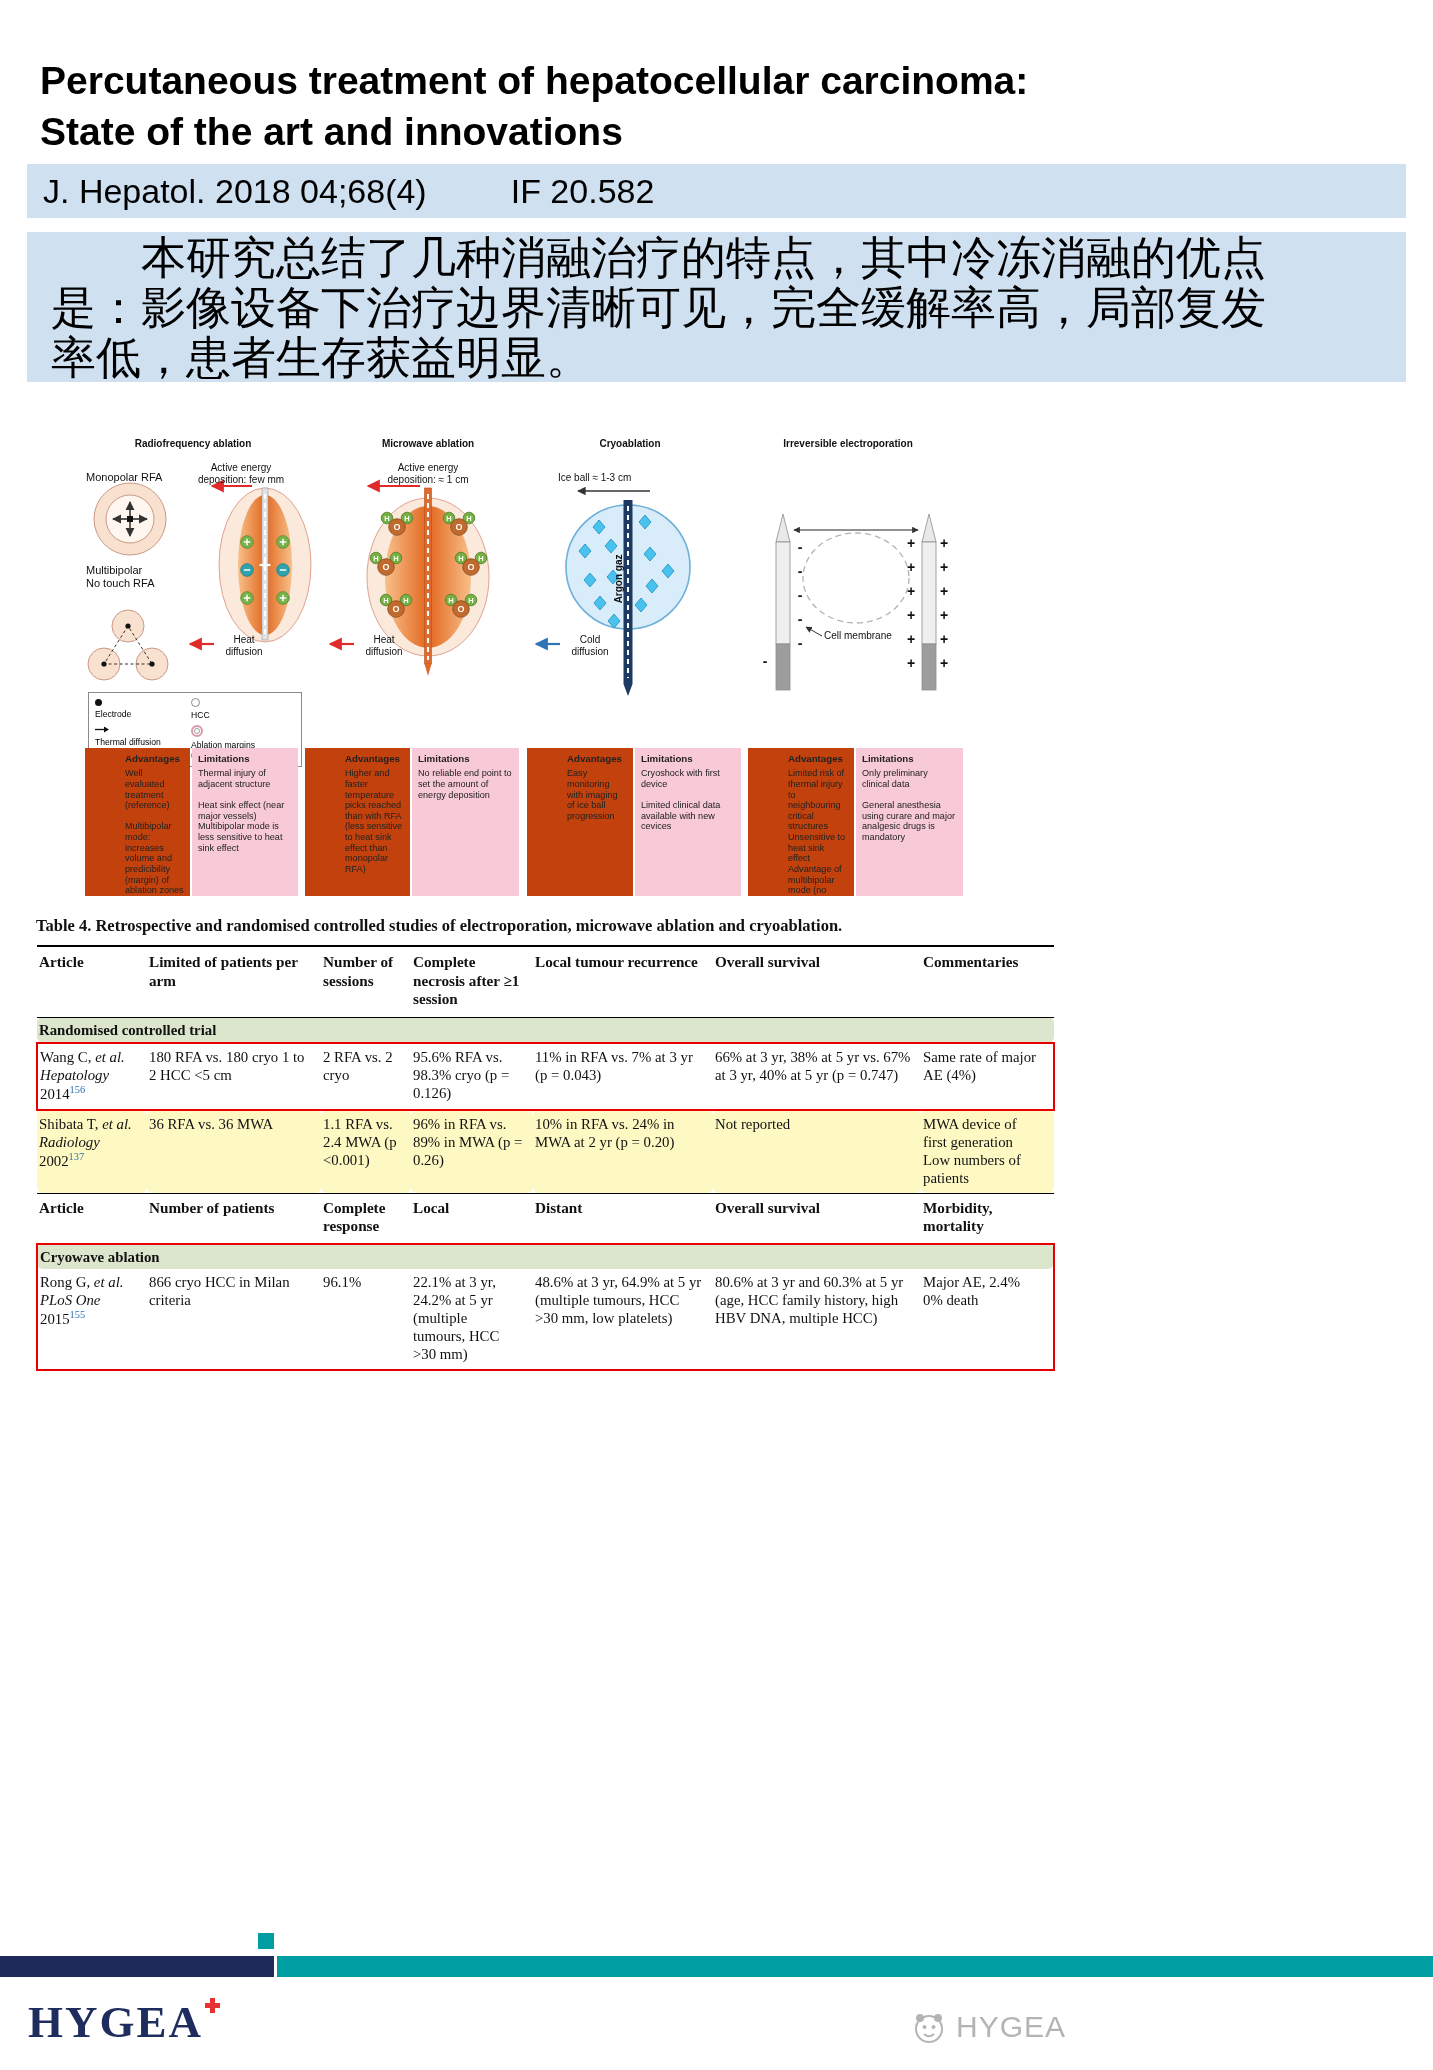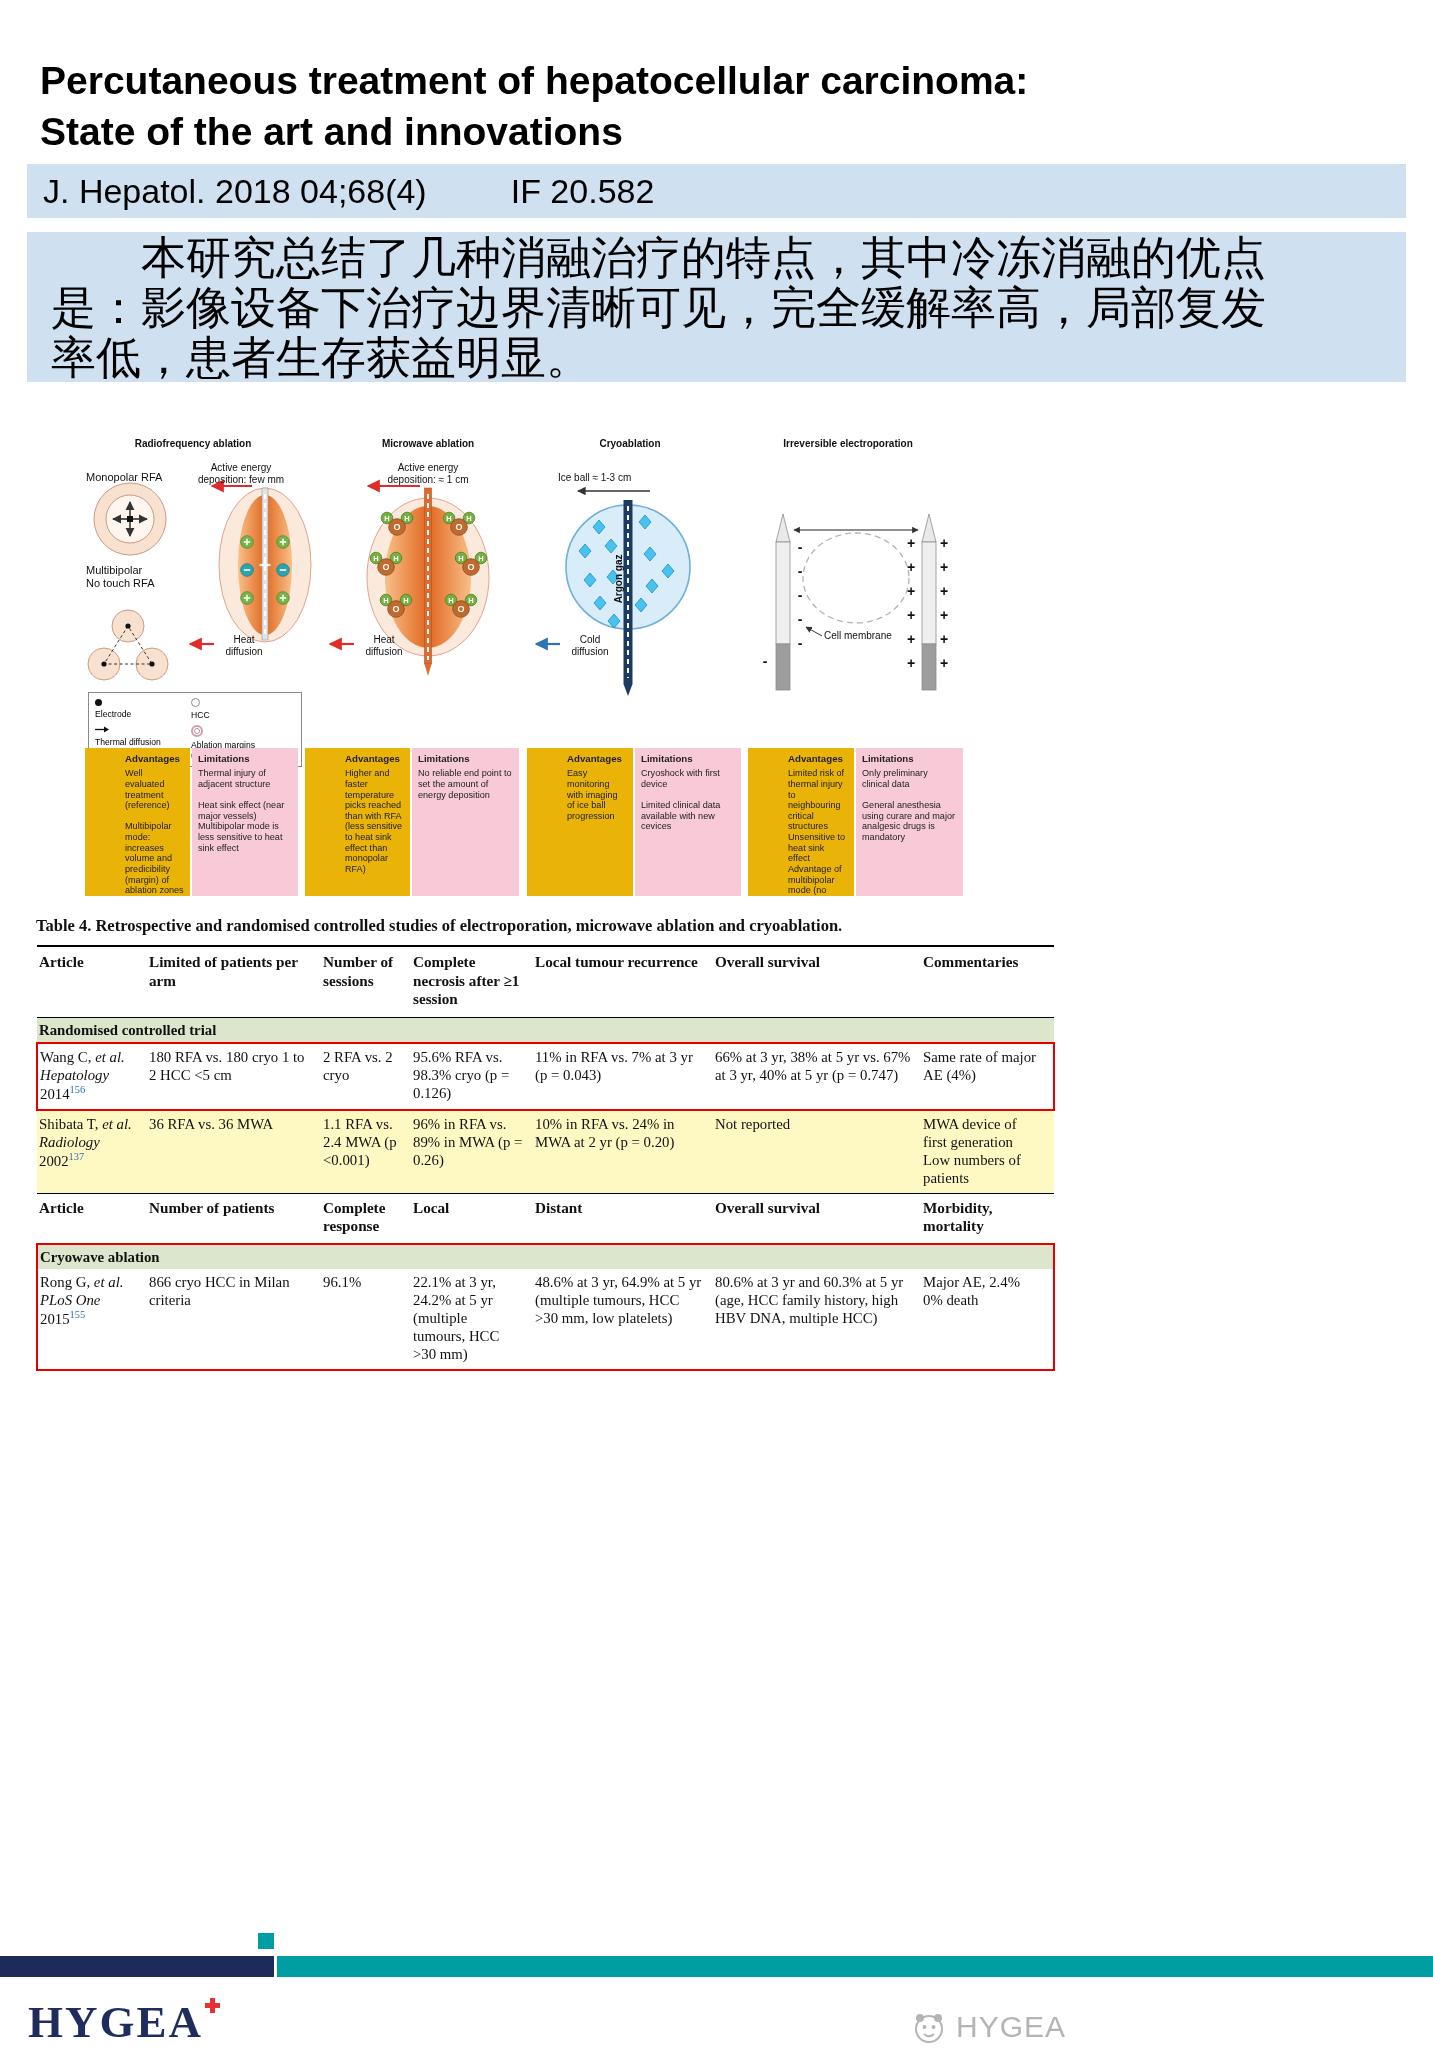--- a/index.html
+++ b/index.html
@@ -33,31 +33,31 @@
   .lg-item{display:flex;align-items:flex-start;gap:4px;flex-direction:column;}
   .dot{width:7px;height:7px;border-radius:50%;background:#111;flex:0 0 auto;margin-top:1px;}
   .hcc-ring{width:9px;height:9px;border:1.6px solid #8a8a8a;border-radius:50%;flex:0 0 auto;box-sizing:border-box;}
   .margin-ring{width:12px;height:12px;border:2px solid #d89aa8;border-radius:50%;flex:0 0 auto;
                box-sizing:border-box;display:flex;align-items:center;justify-content:center;}
   .margin-ring span{width:6px;height:6px;border:1px solid #999;border-radius:50%;box-sizing:border-box;}
 
   .abox{position:absolute;top:318px;height:148px;box-sizing:border-box;padding:5px 6px;
         font-size:9.1px;line-height:1.17;color:#222;overflow:hidden;}
   .abox .bt{font-weight:bold;font-size:9.7px;margin-bottom:4px;}
-  .adv{background:#eab308;padding-left:40px;}
+  .adv{background:#c2410c;padding-left:40px;}
   .lim{background:#f8c9d7;}
 
   
   .table-area{position:absolute;left:36px;top:916px;width:1020px;font-family:"Liberation Serif",serif;}
   .tcaption{font-weight:bold;font-size:16.5px;margin-bottom:9px;color:#111;}
   .dtable{border-collapse:collapse;width:1017px;font-size:14.8px;line-height:1.22;color:#111;table-layout:fixed;}
   .dtable th,.dtable td{text-align:left;vertical-align:top;padding:4px 10px 6px 2px;font-weight:normal;}
   .dtable thead th{font-weight:bold;font-size:15.2px;border-top:2.5px solid #000;border-bottom:1.4px solid #000;
                    padding-top:6px;padding-bottom:8px;}
-  .dtable td{white-space:pre-line;}
+  .dtable td{white-space:pre-line;border-radius:6px;}
   tr.section td{background:#dce6cd;font-weight:bold;padding-top:3px;padding-bottom:3px;}
   tr.shade td{background:#fef9c3;}
   tr.hdr2 td{font-weight:bold;font-size:15.2px;border-top:1.4px solid #000;border-bottom:1.4px solid #000;
              padding-top:5px;padding-bottom:7px;}
   tr.box1 td{border-top:2.4px solid #e80000;border-bottom:2.4px solid #e80000;}
   tr.box1 td:first-child{border-left:2.4px solid #e80000;}
   tr.box1 td:last-child{border-right:2.4px solid #e80000;}
   tr.box2top td{border-top:2.4px solid #e80000;}
   tr.box2top td:first-child{border-left:2.4px solid #e80000;}
   tr.box2top td:last-child{border-right:2.4px solid #e80000;}

